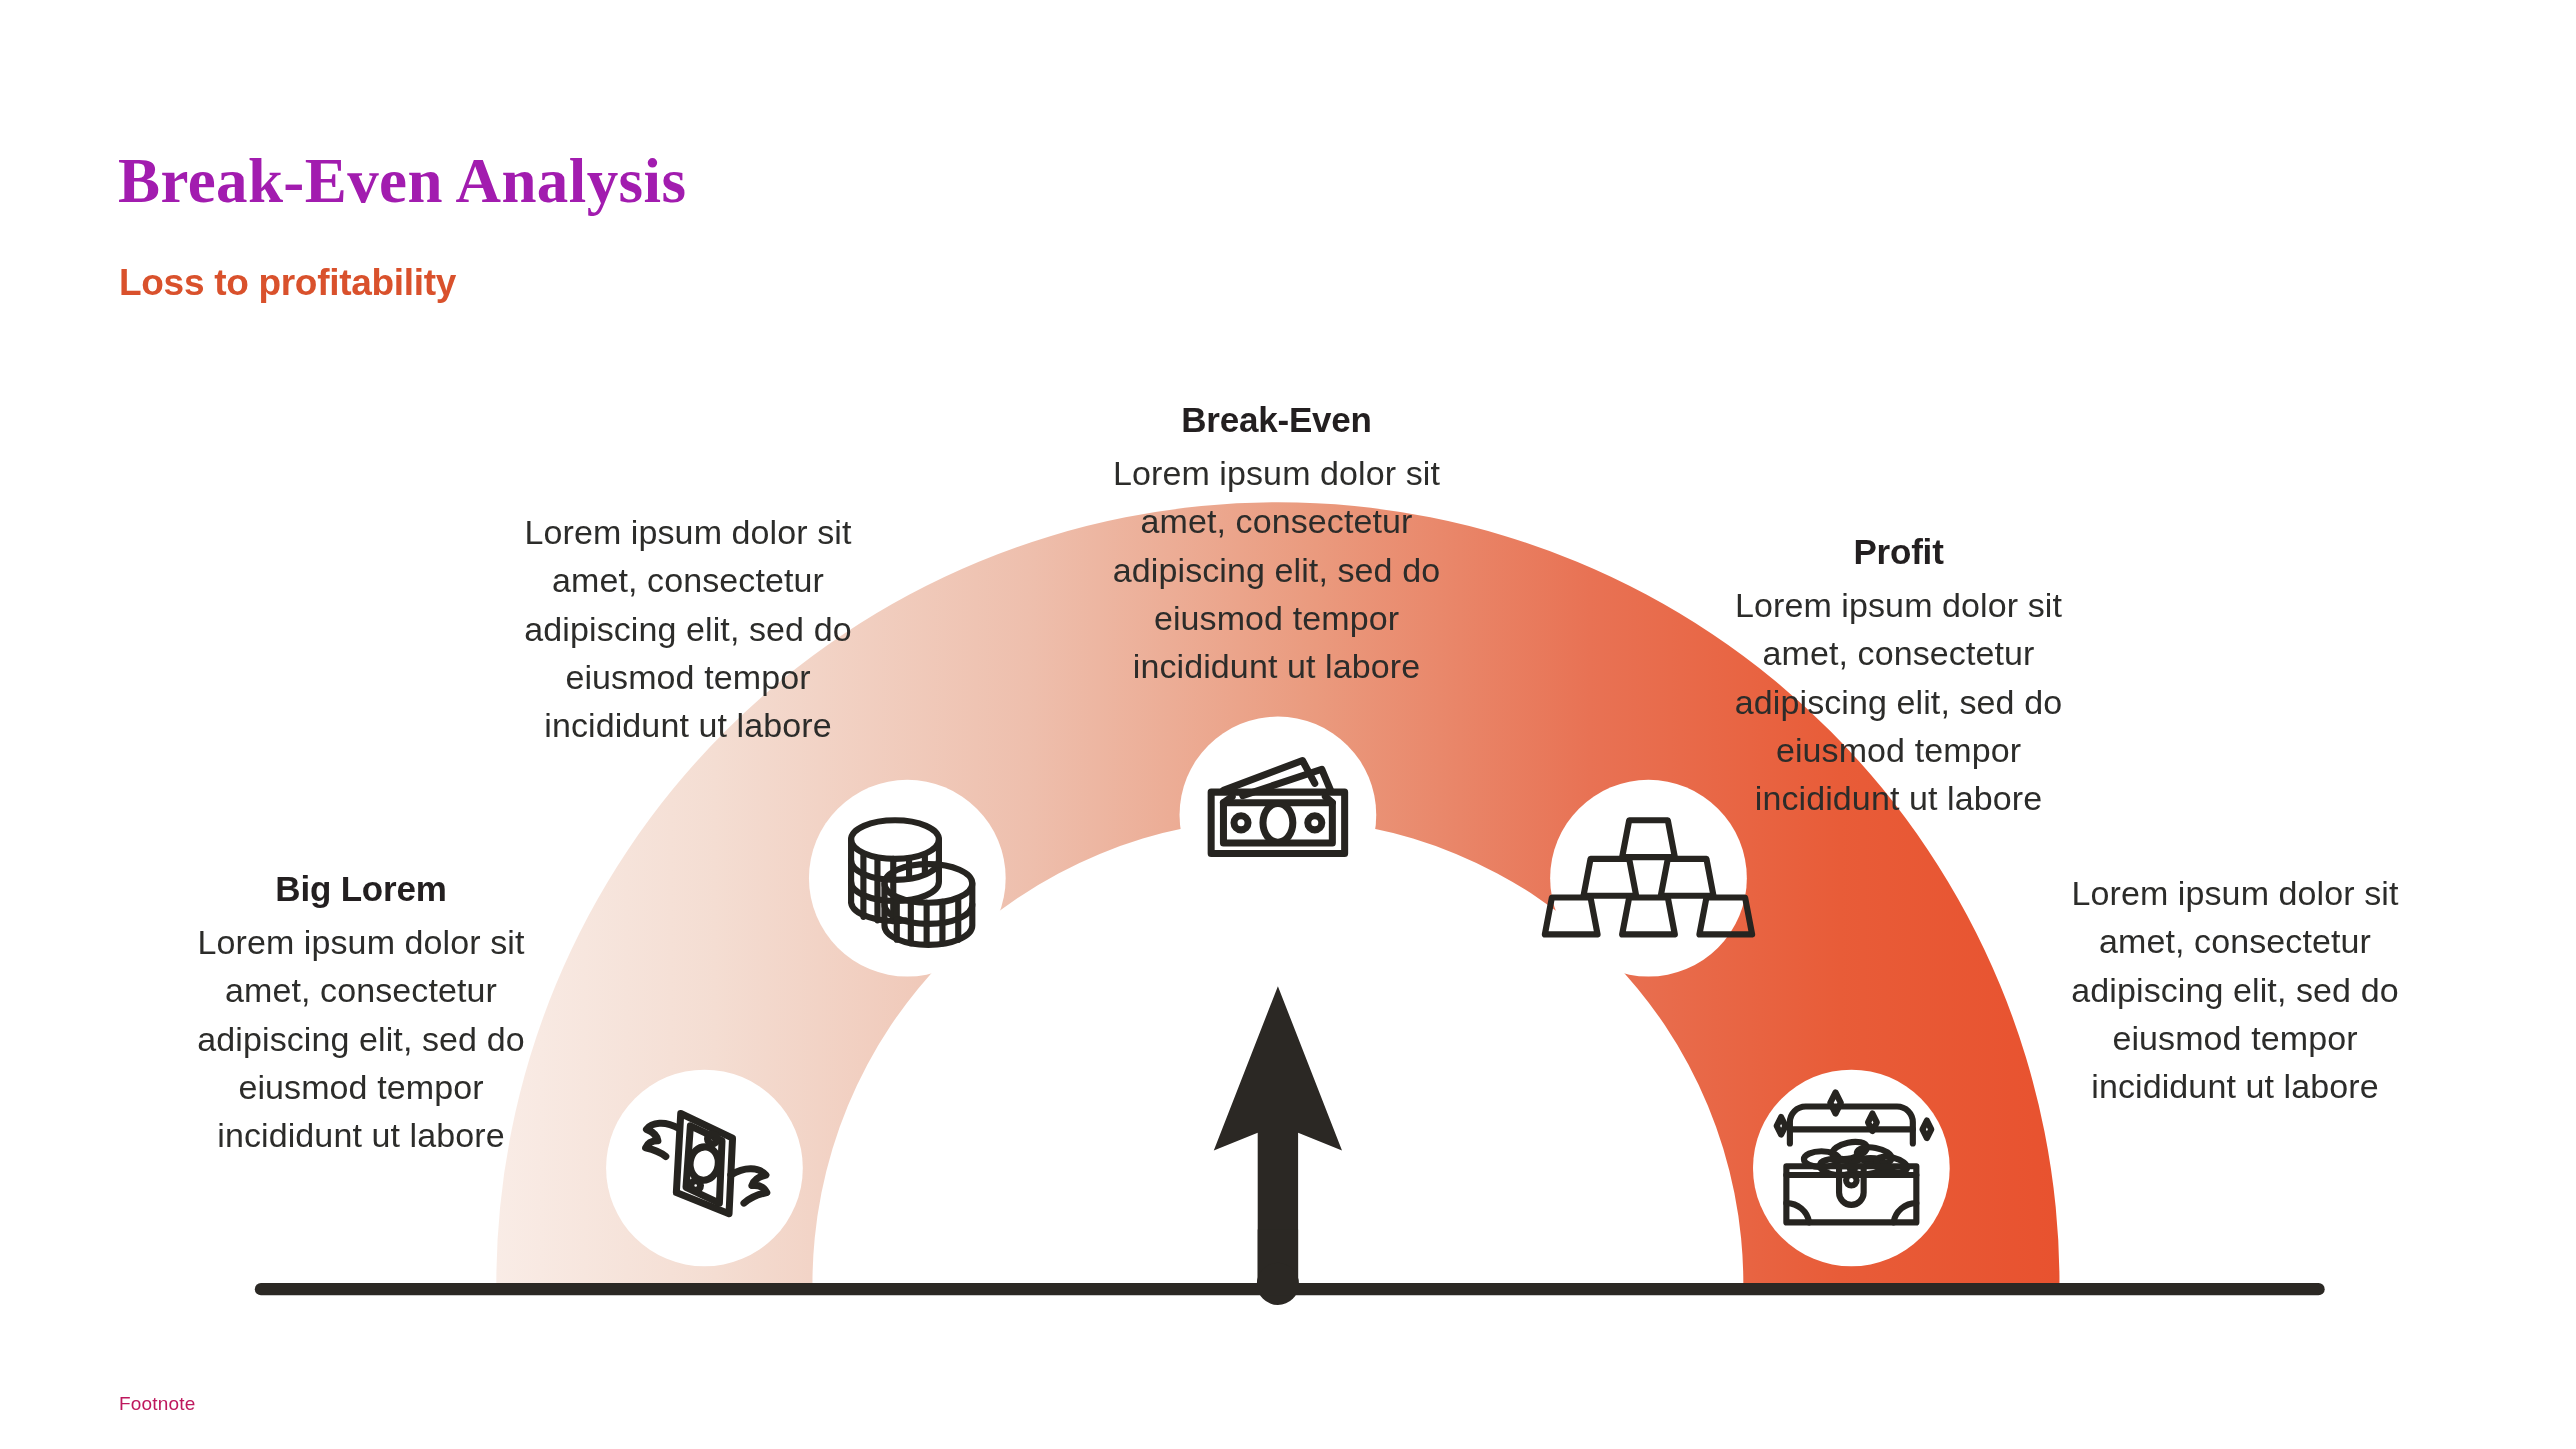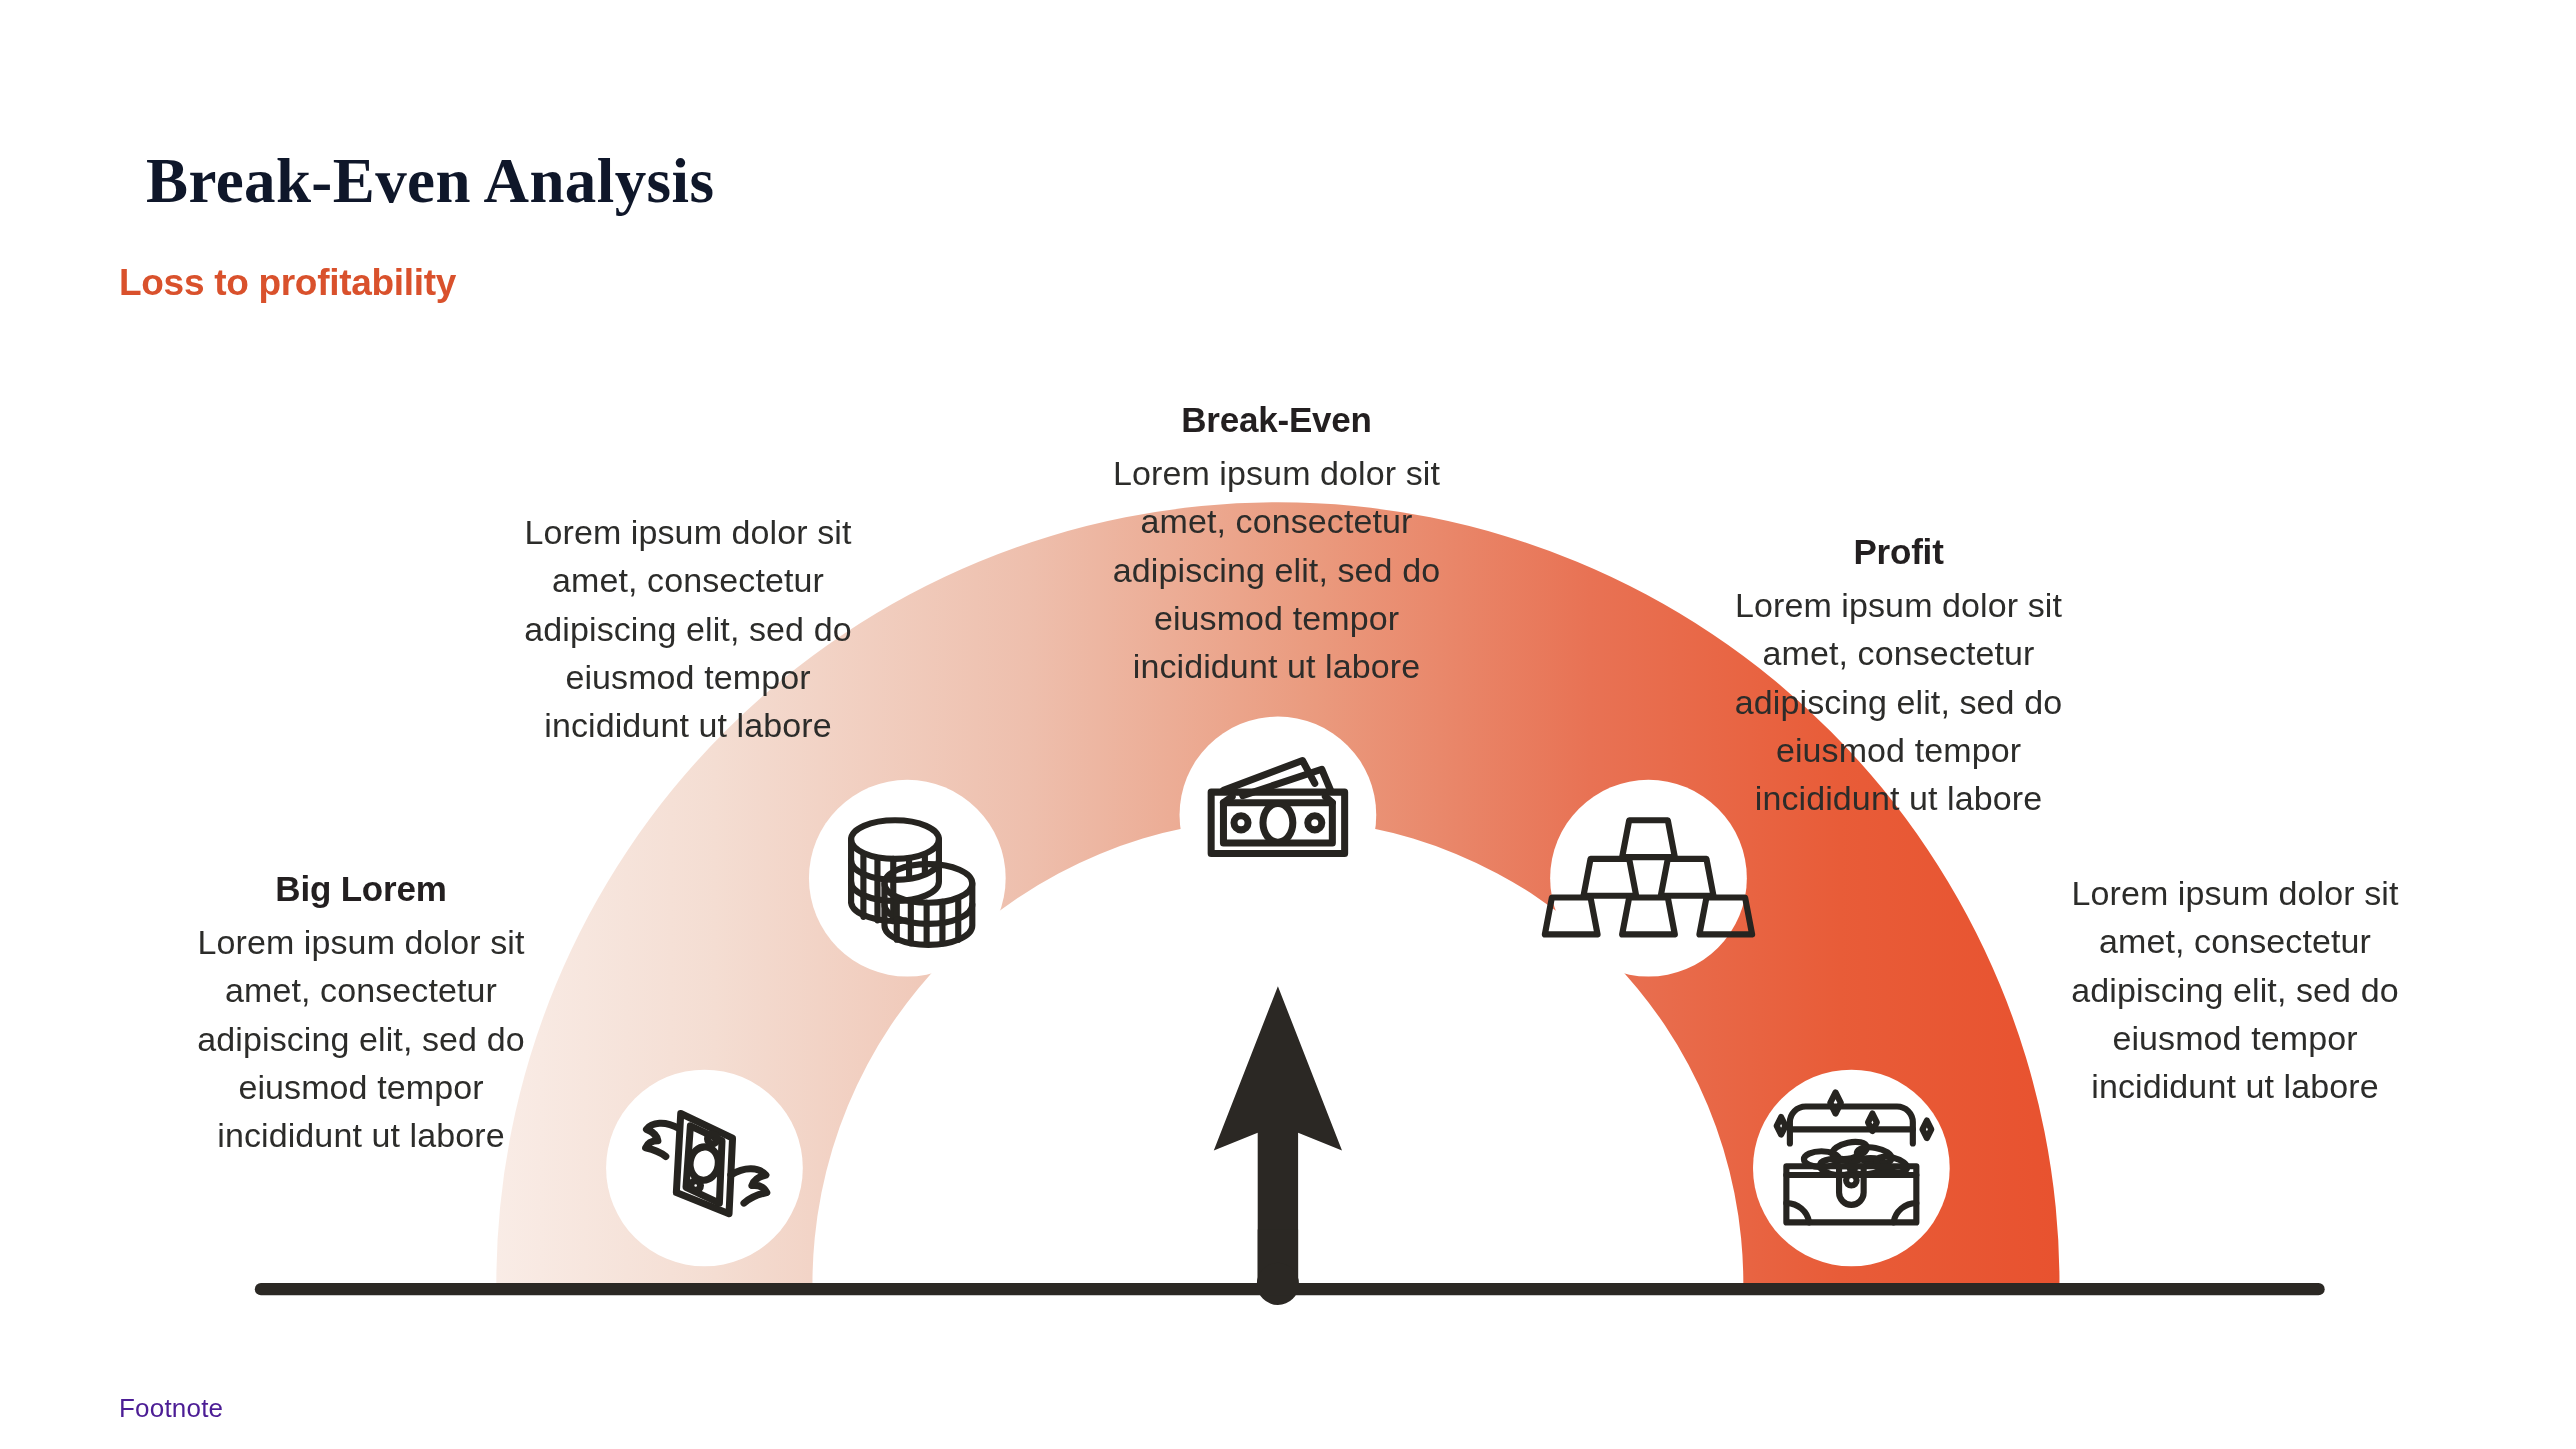--- a/index.html
+++ b/index.html
@@ -22,43 +22,42 @@
   
   .title {
     position: absolute;
     left: 118px;
     top: 148px;
     font-family: "Liberation Serif", "DejaVu Serif", serif;
     font-weight: bold;
     font-size: 63px;
     line-height: 1.05;
     letter-spacing: 0.4px;
-    color: #0f172a;
+    color: #a21caf;
     white-space: nowrap;
-    margin-left: 28px;
   }
   .subtitle {
     position: absolute;
     left: 119px;
     top: 263px;
     font-family: "Liberation Sans", sans-serif;
     font-weight: bold;
     font-size: 37px;
     line-height: 1.1;
     letter-spacing: -0.3px;
     color: #d9512c;
     white-space: nowrap;
   }
   .footnote {
     position: absolute;
     left: 119px;
     top: 1393px;
-    font-size: 26px;
+    font-size: 19px;
     font-weight: 400;
-    color: #4c1d95;
+    color: #be185d;
     letter-spacing: 0.2px;
   }
 
   
   #gauge {
     position: absolute;
     left: 0;
     top: 0;
     width: 2576px;
     height: 1449px;

